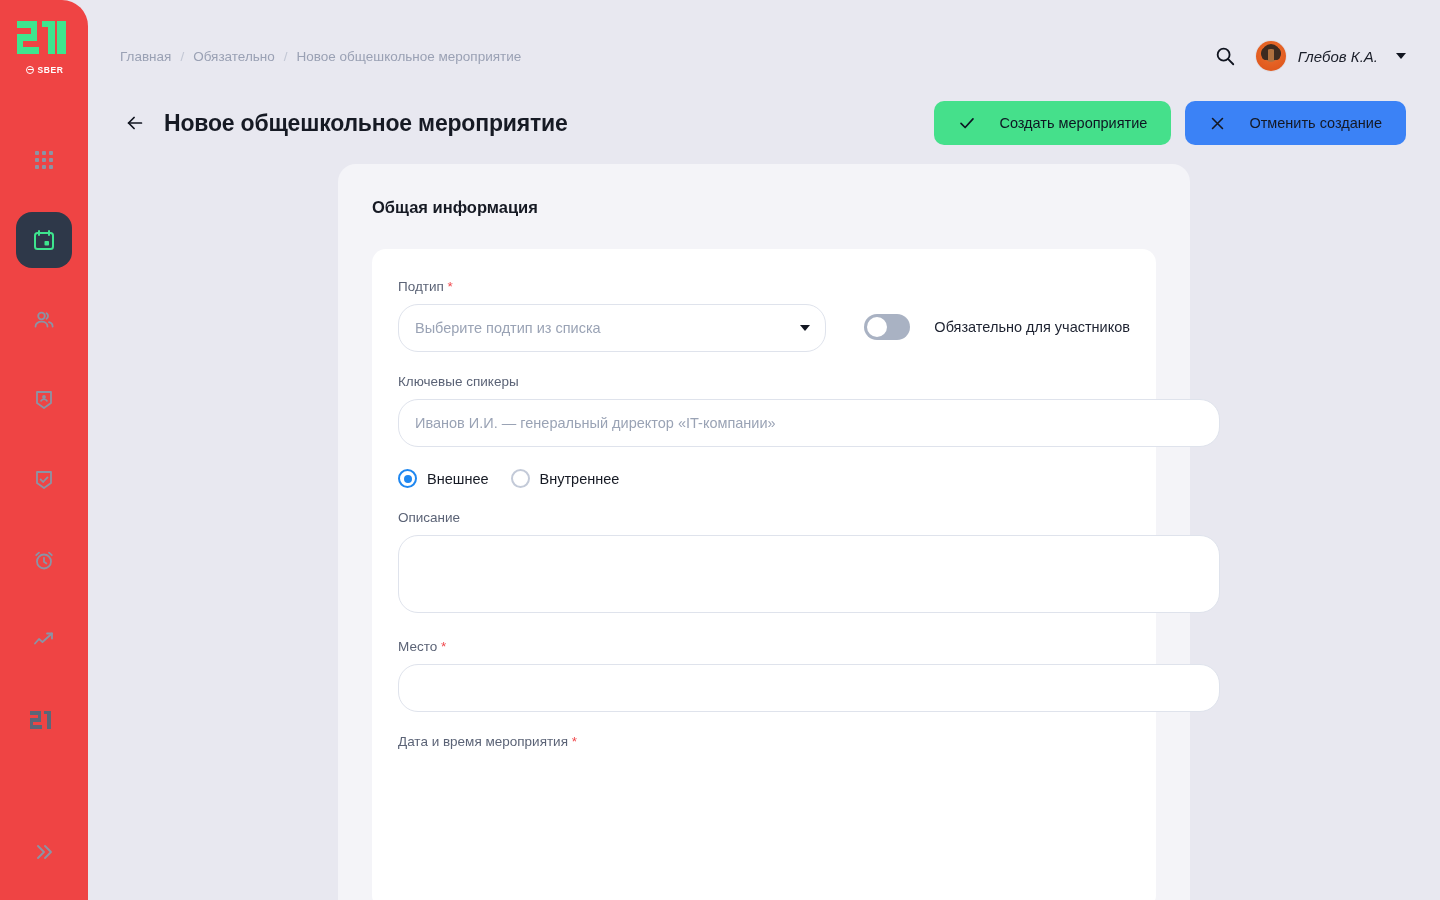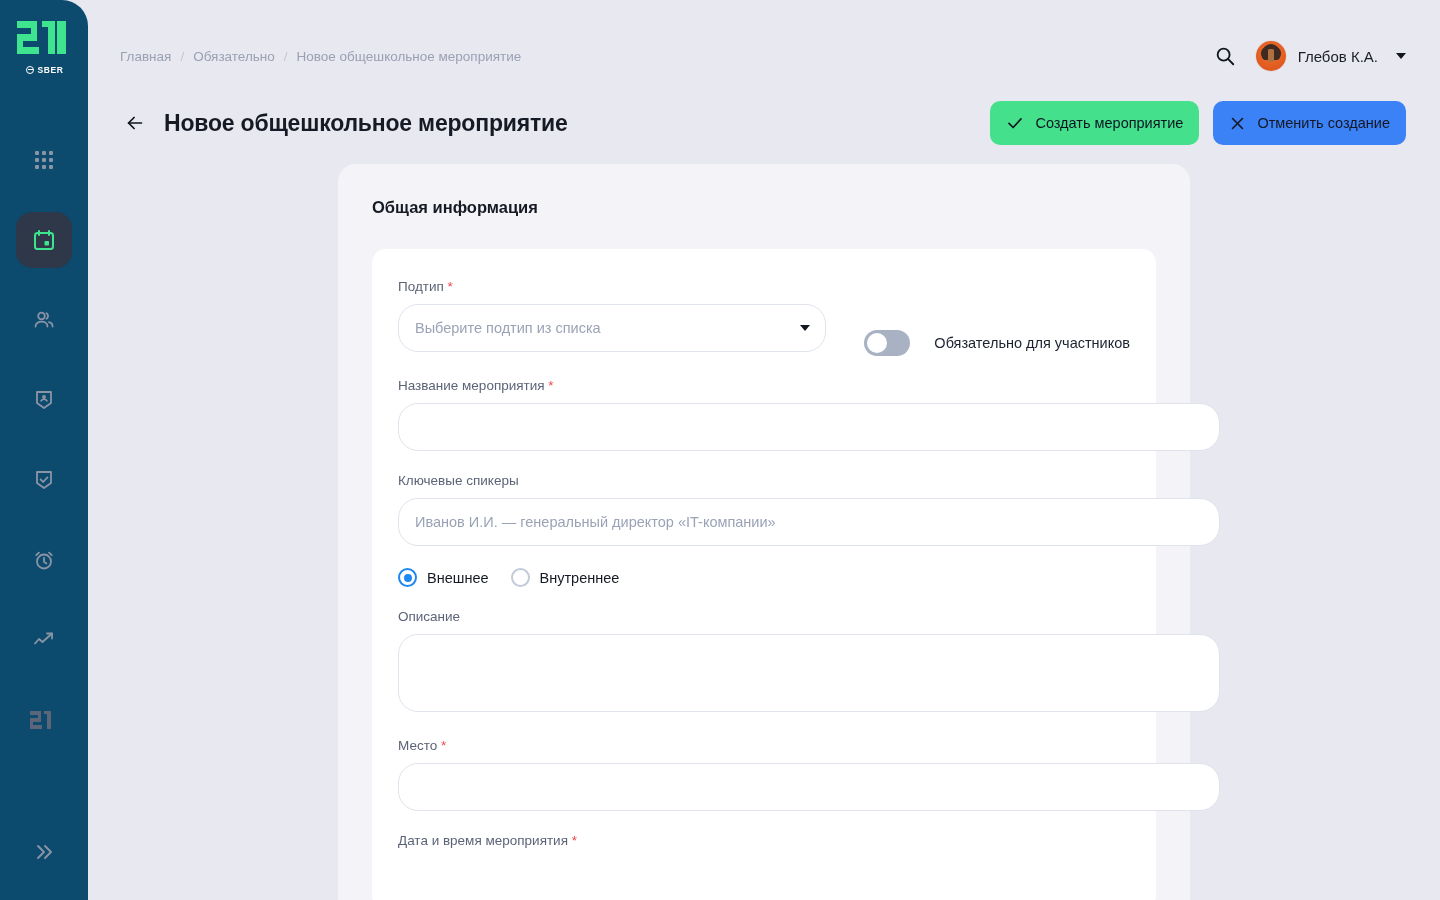--- a/index.html
+++ b/index.html
@@ -7,21 +7,21 @@
     width: 1440px; height: 900px;
     overflow: hidden;
     font-family: "Liberation Sans", "DejaVu Sans", sans-serif;
     background: #e8e8f0;
   }
   .app { position: relative; width: 1440px; height: 900px; display: flex; }
 
   
   .sidebar {
     width: 88px; height: 900px;
-    background: #0c4a6e;
+    background: #ef4444;
     border-top-right-radius: 26px;
     display: flex; flex-direction: column; align-items: center;
     flex: 0 0 88px;
     position: relative; z-index: 5;
   }
   .logo-wrap {
     width: 88px; height: 88px;
     display: flex; align-items: center; justify-content: center;
     flex-direction: column;
     padding-top: 4px;
@@ -65,21 +65,21 @@
   .topbar {
     height: 96px; flex: 0 0 96px;
     display: flex; align-items: center;
     padding: 16px 34px 0 32px;
     position: relative;
   }
   .breadcrumb { display: flex; align-items: center; font-size: 13.5px; color: #9aa1b4; gap: 9px; }
   .breadcrumb .crumb { cursor: pointer; }
   .breadcrumb .crumb.current { color: #9aa1b4; }
   .breadcrumb .sep { color: #c2c7d4; }
-  .topbar-right { margin-left: auto; display: flex; align-items: center; gap: 18px; }
+  .topbar-right { margin-left: auto; display: flex; align-items: center; gap: 18px; font-style: italic; }
   .search-btn { width: 26px; height: 26px; display: flex; align-items: center; justify-content: center; cursor: pointer; }
   .user-chip { display: flex; align-items: center; gap: 12px; cursor: pointer; }
   .avatar {
     width: 30px; height: 30px; border-radius: 50%;
     background: radial-gradient(circle at 50% 38%, #e9722f 0%, #e35d21 60%, #d9531a 100%);
     position: relative; overflow: hidden;
     box-shadow: 0 0 0 1px rgba(0,0,0,.04);
   }
   .avatar .hair { position: absolute; left: 6px; top: 3px; width: 18px; height: 16px; background: #3d2a20; border-radius: 9px 9px 4px 4px; }
   .avatar .face { position: absolute; left: 9px; top: 8px; width: 12px; height: 13px; background: #b0703f; border-radius: 6px 6px 7px 7px; }
@@ -88,21 +88,21 @@
   .user-name { font-size: 15px; color: #1b1f2a; }
   .caret { width: 0; height: 0; border-left: 5px solid transparent; border-right: 5px solid transparent; border-top: 6px solid #111520; margin-left: 6px; }
 
   
   .title-row { display: flex; align-items: center; padding: 0 34px 0 32px; height: 54px; flex: 0 0 54px; }
   .back-btn { width: 30px; height: 30px; display: flex; align-items: center; justify-content: center; cursor: pointer; margin-right: 14px; }
   .page-title { font-size: 23px; font-weight: 700; color: #161a24; letter-spacing: -.2px; }
   .actions { margin-left: auto; display: flex; gap: 14px; }
   .btn {
     height: 44px; border-radius: 10px; display: inline-flex; align-items: center;
-    gap: 11px; padding: 0 16px; font-size: 14.5px; cursor: pointer; border: none;
+    gap: 23px; padding: 0 24px; font-size: 14.5px; cursor: pointer; border: none;
     font-family: inherit;
   }
   .btn-primary { background: #45e08b; color: #0d1522; font-weight: 400; }
   .btn-secondary { background: #3b82f6; color: #141824; }
 
   
   .content { flex: 1; overflow: hidden; position: relative; padding: 0 0 0 0; }
   .card-outer {
     width: 852px; margin: 14px auto 0;
     background: #f4f4f8;
@@ -130,21 +130,21 @@
     background: #fff; font-size: 14.5px; color: #333a4a;
     padding: 0 16px; font-family: inherit; outline: none;
   }
   .ctl::placeholder { color: #9aa3b5; }
   .select-arrow {
     position: absolute; right: 16px; top: 21px;
     width: 0; height: 0;
     border-left: 5px solid transparent; border-right: 5px solid transparent;
     border-top: 6px solid #121722; pointer-events: none;
   }
-  .toggle-group { display: flex; align-items: center; gap: 24px; margin-left: 38px; margin-top: 26px; justify-content: space-between; }
+  .toggle-group { display: flex; align-items: center; gap: 24px; margin-left: 38px; margin-top: 10px; justify-content: space-between; }
   .toggle {
     width: 46px; height: 26px; border-radius: 13px; background: #a9b2c3;
     position: relative; cursor: pointer; flex: 0 0 46px;
   }
   .toggle .knob {
     position: absolute; left: 3px; top: 3px;
     width: 20px; height: 20px; border-radius: 50%; background: #fff;
   }
   .toggle-label { font-size: 14.5px; color: #1d2230; white-space: nowrap; }
 
@@ -349,27 +349,20 @@
               </div>
               <div class="toggle-group">
                 <span class="toggle">
                   <span class="knob"></span>
                 </span>
                 <span class="toggle-label">Обязательно для участников</span>
               </div>
             </div>
           </div>
 
-          <div class="field">
-            <label class="field-label">
-              <span>Название мероприятия</span>
-              <span class="req">*</span>
-            </label>
-            <input class="ctl ctl-full" placeholder="" style="">
-          </div>
 
           <div class="field">
             <label class="field-label">Ключевые спикеры</label>
             <input class="ctl ctl-full" placeholder="Иванов И.И. — генеральный директор «IT-компании»" style="">
           </div>
 
           <div class="field">
             <div class="radio-group">
               <span class="radio-opt">
                 <span class="radio checked"></span>

